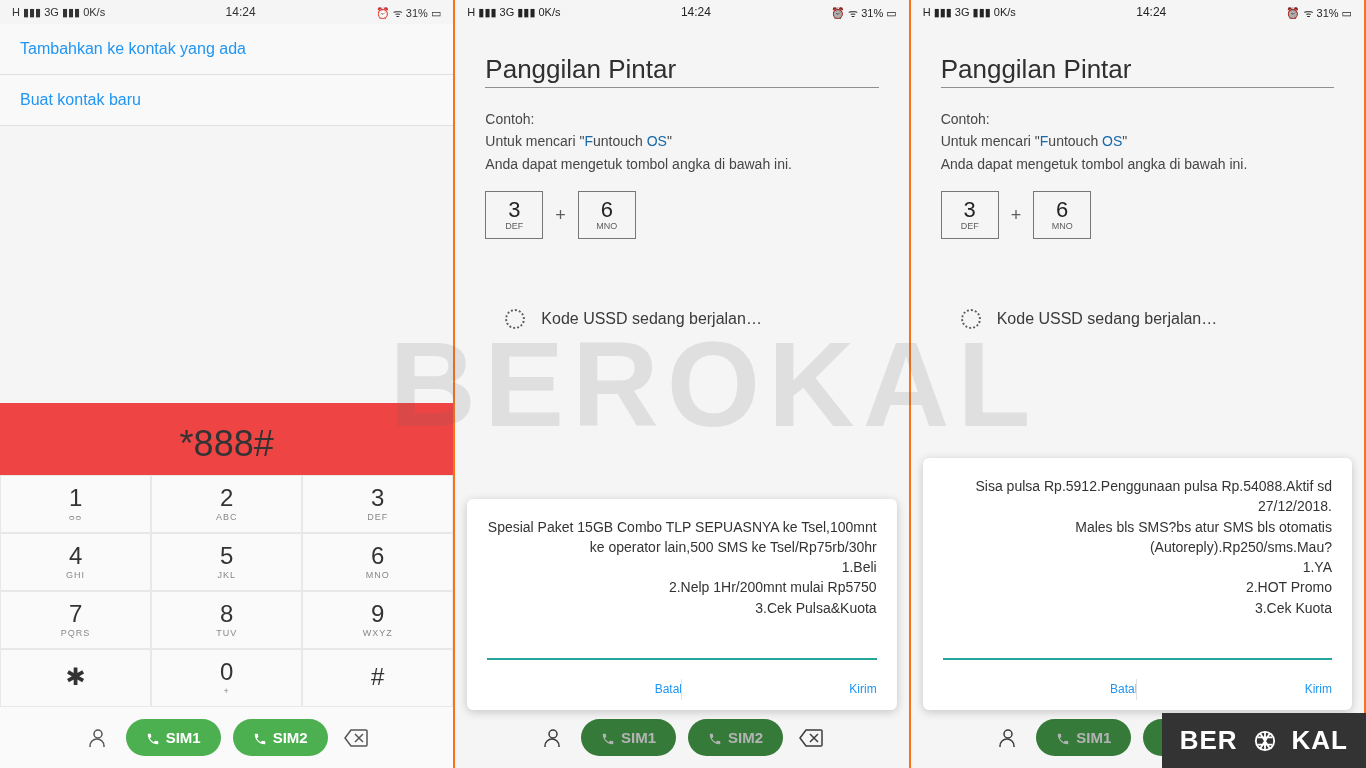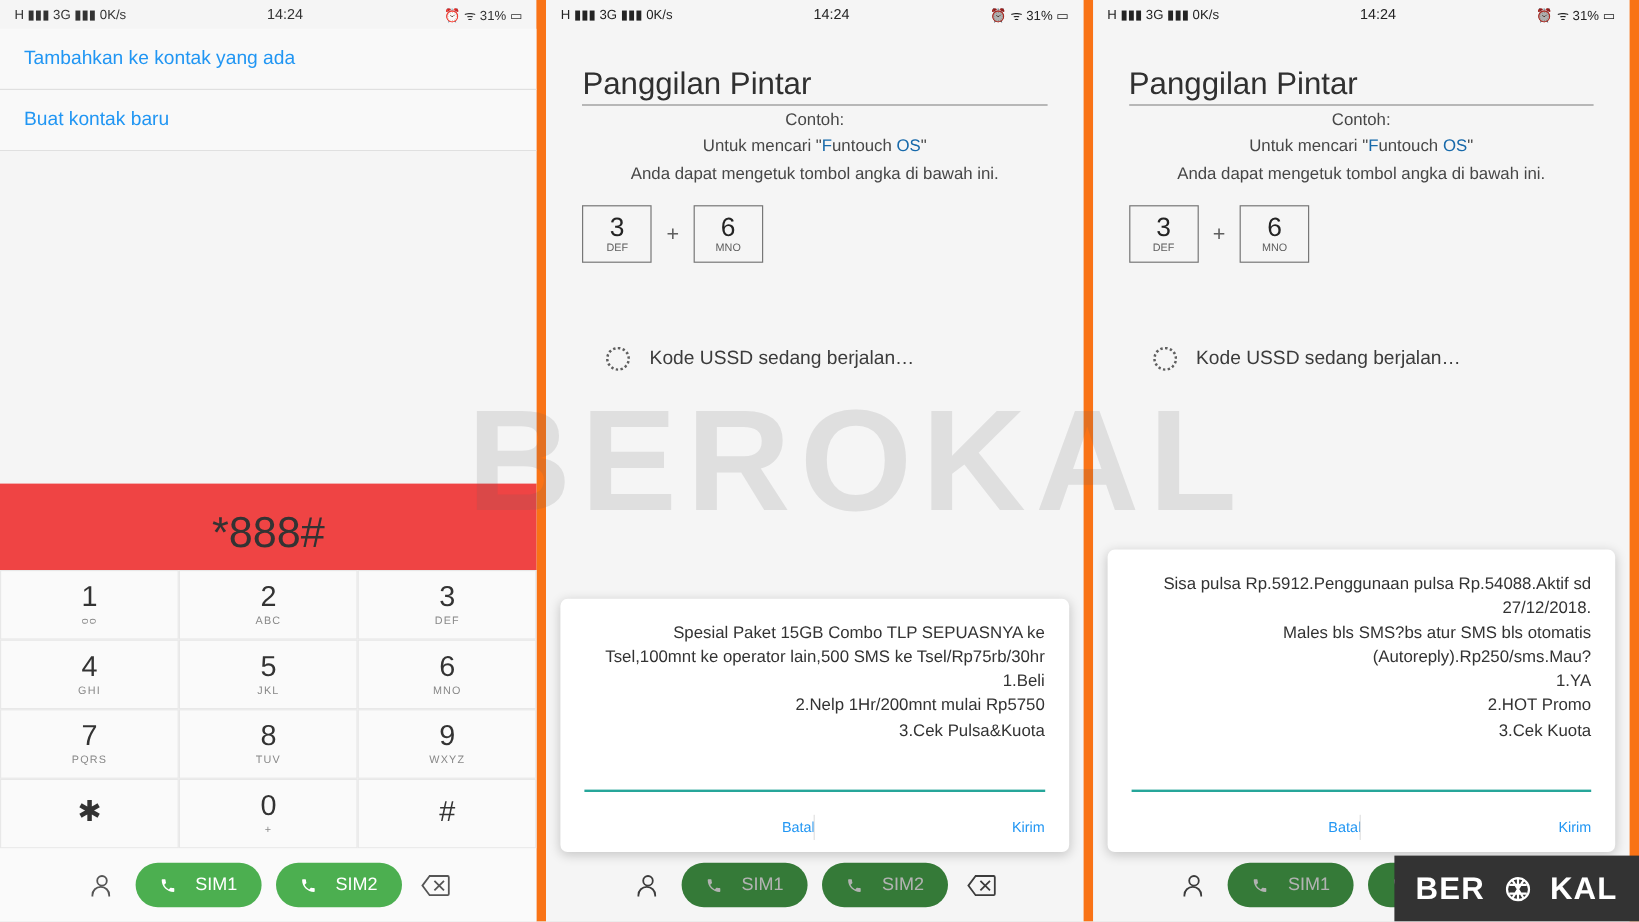--- a/index.html
+++ b/index.html
@@ -1,40 +1,40 @@
 <!DOCTYPE html>
 <html><head>
 <meta charset="utf-8">
 <style>
   * { margin: 0; padding: 0; box-sizing: border-box; font-family: -apple-system, BlinkMacSystemFont, 'Segoe UI', sans-serif; }
   body { background: #e8e8e8; display: flex; width: 1366px; height: 768px; overflow: hidden; position: relative; }
-  .phone { flex: 1; background: #f5f5f5; border-right: 8px solid #f97316; display: flex; flex-direction: column; position: relative; }
+  .phone { flex: 1; background: #f5f5f5; border-right: 2px solid #f97316; display: flex; flex-direction: column; position: relative; }
   .phone:last-child { border-right: none; }
   .status-bar { display: flex; justify-content: space-between; align-items: center; padding: 4px 12px; font-size: 12px; color: #333; height: 24px; }
   .status-left, .status-right { display: flex; align-items: center; gap: 4px; }
   .status-left span, .status-right span { font-size: 11px; }
   
   
   .contact-options { background: #f9f9f9; }
   .contact-option { padding: 16px 20px; color: #2196F3; font-size: 16px; border-bottom: 1px solid #e0e0e0; }
   .dialed-number { font-size: 36px; font-weight: 300; text-align: center; padding: 20px 0 10px; color: #333; background: #ef4444; }
   .keypad { display: grid; grid-template-columns: repeat(3, 1fr); background: #fafafa; }
   .key { display: flex; flex-direction: column; align-items: center; justify-content: center; height: 58px; border: 0.5px solid #e8e8e8; }
   .key-digit { font-size: 24px; font-weight: 300; color: #333; line-height: 1; }
   .key-letters { font-size: 9px; color: #888; margin-top: 2px; letter-spacing: 1px; }
   .call-bar { display: flex; align-items: center; justify-content: center; gap: 12px; padding: 12px; background: #fafafa; }
   .contacts-icon, .backspace-icon { width: 32px; height: 32px; display: flex; align-items: center; justify-content: center; color: #555; }
-  .sim-btn { background: #4CAF50; color: #fff; border-radius: 24px; padding: 10px 20px; display: flex; align-items: center; gap: 16px; font-size: 15px; font-weight: 400; }
+  .sim-btn { background: #4CAF50; color: #fff; border-radius: 24px; padding: 10px 20px; display: flex; align-items: flex-end; gap: 6px; font-size: 15px; font-weight: 700; }
   .spacer { flex: 1; background: #f5f5f5; }
 
   
   .dimmed { filter: brightness(0.7); }
   .smart-call-bg { padding: 30px 30px 0; display: flex; flex-direction: column; height: 100%; }
   .smart-title { font-size: 26px; color: #444; padding-bottom: 2px; border-bottom: 1px solid #ccc; }
-  .smart-example { font-size: 14px; color: #666; line-height: 1.6; text-align: center; }
+  .smart-example { margin-top: 20px; font-size: 14px; color: #666; line-height: 1.6; }
   .smart-example .highlight { color: #2196F3; }
   .key-row { display: flex; gap: 12px; margin-top: 16px; align-items: center; }
   .key-box { border: 1px solid #aaa; width: 58px; height: 48px; display: flex; flex-direction: column; align-items: center; justify-content: center; }
   .key-box .num { font-size: 22px; color: #333; line-height: 1; }
   .key-box .let { font-size: 9px; color: #888; }
   .plus-sep { font-size: 18px; color: #888; }
   .ussd-running { display: flex; align-items: center; gap: 16px; margin-top: 70px; margin-left: 20px; }
   .spinner { width: 20px; height: 20px; border: 2px dotted #888; border-radius: 50%; }
   .ussd-text { font-size: 16px; color: #555; }
   

